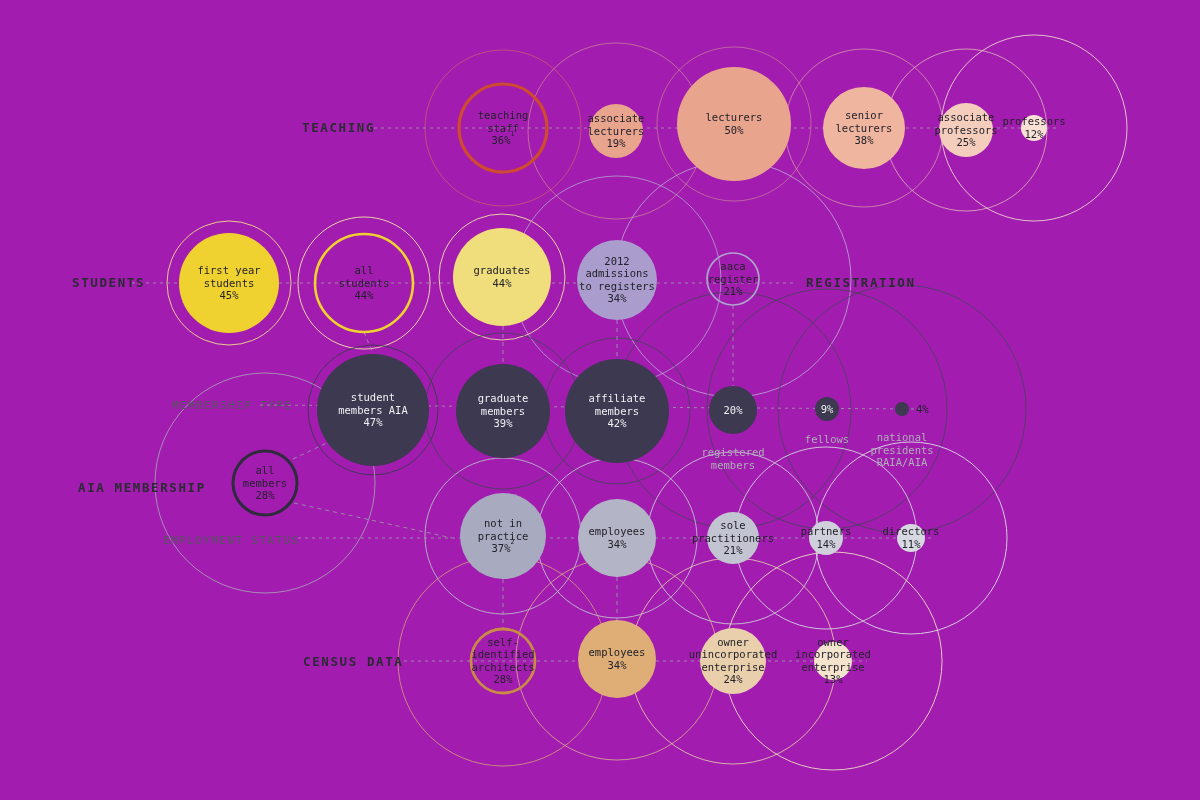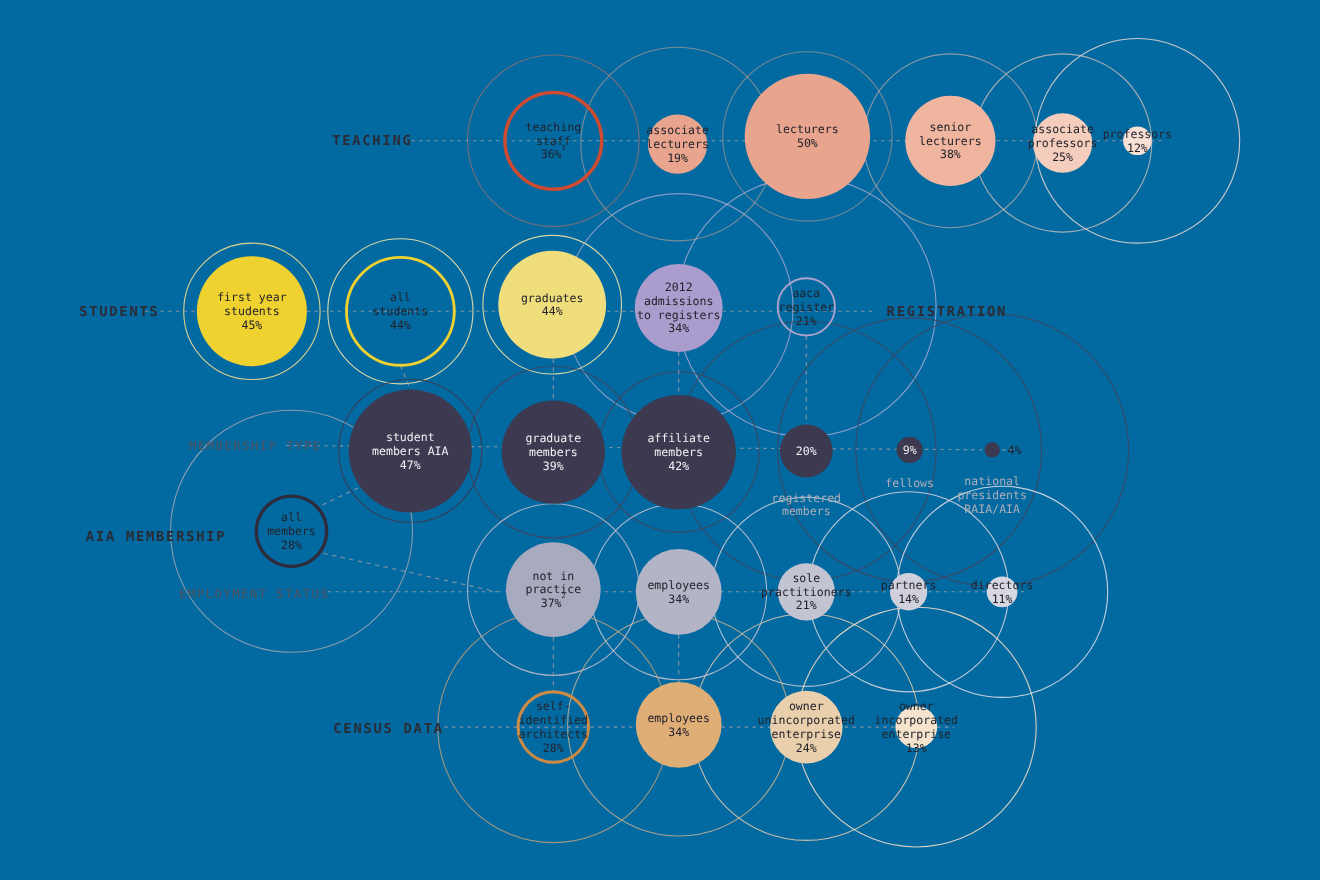--- a/index.html
+++ b/index.html
@@ -10,21 +10,21 @@
   body {
     width: 1200px;
     height: 800px;
     overflow: hidden;
     font-family: "DejaVu Sans Mono", "Liberation Mono", monospace;
   }
   #stage {
     position: relative;
     width: 1200px;
     height: 800px;
-    background: #0369a1;
+    background: #a21caf;
   }
   svg#viz {
     position: absolute;
     left: 0;
     top: 0;
     width: 1200px;
     height: 800px;
     display: block;
   }
   .row-label {

